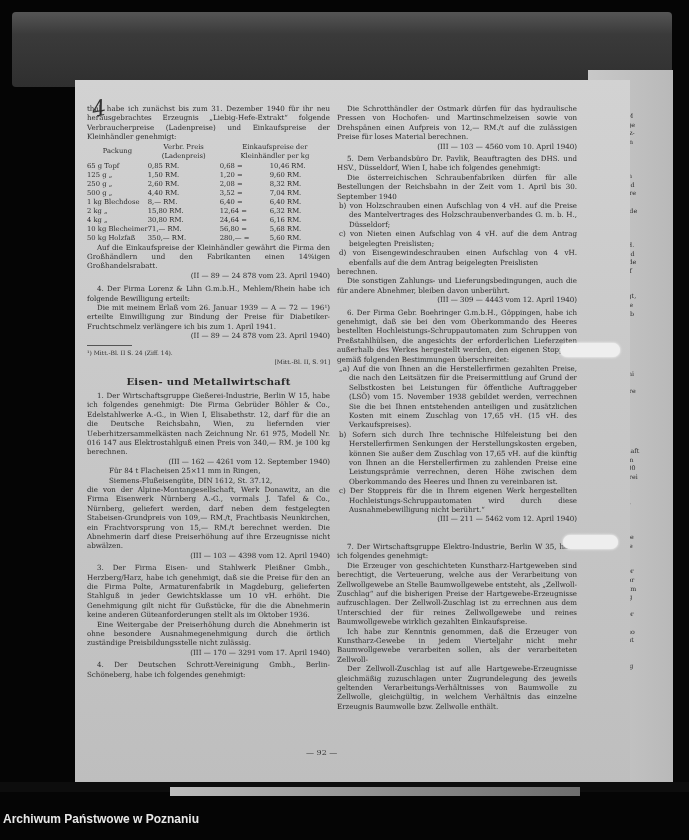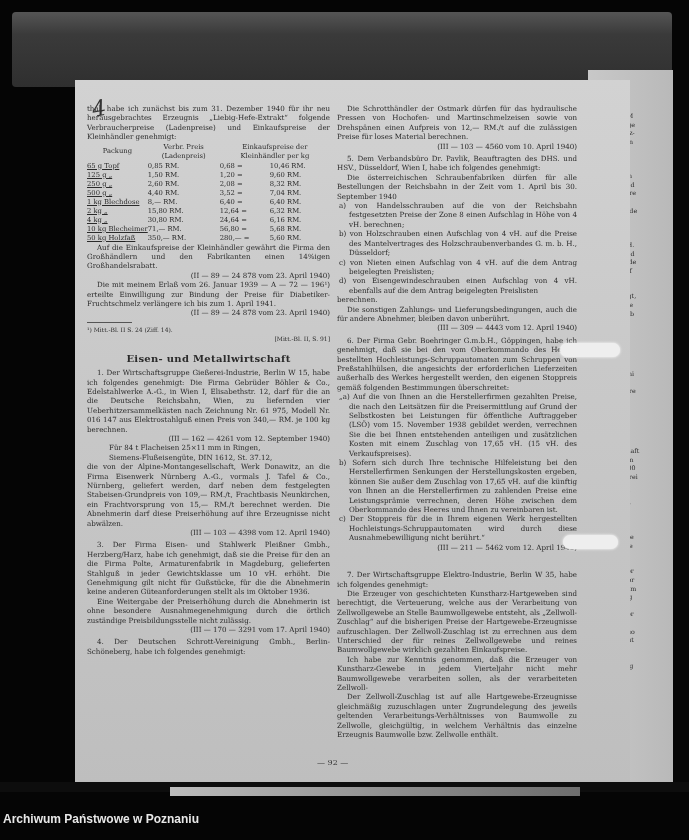--- a/index.html
+++ b/index.html
@@ -12,21 +12,21 @@
   .rightshadow { position:absolute; left:673px; top:70px; width:16px; height:715px; background:#070707; }
   .clip { position:absolute; height:14px; background:#eee; border-radius:8px; box-shadow:0 0 3px #fff; }
   .col { position:absolute; font-size:7.1px; line-height:9.4px; color:#2a2a2a; text-align:justify; }
   .col p { margin:0; }
   .col .ind { text-indent:10px; }
   .col .ref { text-align:right; }
   .col .hd { font-weight:bold; font-size:10px; text-align:center; margin:10px 0 5px; letter-spacing:0.3px; }
   .col .fn { font-size:6px; }
   table.prices { width:100%; border-collapse:collapse; font-size:6.8px; line-height:9px; }
   table.prices td { padding:0; text-align:left; white-space:nowrap; }
-  table.prices td.l { text-align:left;text-decoration:underline; }
+  table.prices td.l { text-align:left; }
   table.prices th { font-weight:normal; font-size:6.8px; text-align:center; }
   .hand { position:absolute; left:92px; top:96px; font-size:22px; color:#333; font-style:italic; font-family:"DejaVu Serif", serif; transform:rotate(-10deg); }
   .pgnum { position:absolute; left:300px; top:746px; font-size:8px; color:#333; }
   .p2text { position:absolute; left:12px; font-size:6.3px; line-height:8.6px; color:#2a2a2a; white-space:nowrap; }
   .caption { position:absolute; left:3px; top:812px; color:#e8e8e8; font-family:"Liberation Sans", sans-serif; font-size:12px; font-weight:bold; }
 </style>
 </head>
 <body>
 
 <div class="film-top"></div>
@@ -164,20 +164,21 @@
           <tr>
             <td class="l">50 kg Holzfaß</td>
             <td>350,— RM.</td>
             <td>280,— =</td>
             <td>5,60 RM.</td>
           </tr>
         </tbody>
     </table>
     <p class="ind">Auf die Einkaufspreise der Kleinhändler gewährt die Firma den Großhändlern und den Fabrikanten einen 14%igen Großhandelsrabatt.</p>
     <p class="ref">(II — 89 — 24 878 vom 23. April 1940)</p>
+    <p class="ind" style="margin-top:4px;">4. Der Firma Lorenz &amp; Lihn G.m.b.H., Mehlem/Rhein habe ich folgende Bewilligung erteilt:</p>
     <p class="ind">Die mit meinem Erlaß vom 26. Januar 1939 — A — 72 — 196¹) erteilte Einwilligung zur Bindung der Preise für Diabetiker-Fruchtschmelz verlängere ich bis zum 1. April 1941.</p>
     <p class="ref">(II — 89 — 24 878 vom 23. April 1940)</p>
     <div style="width:45px;border-top:1px solid #555;margin:4px 0 2px;"></div>
     <p class="fn">¹) Mitt.-Bl. II S. 24 (Ziff. 14).</p>
     <p class="fn ref">[Mitt.-Bl. II, S. 91]</p>
     <p class="hd">Eisen- und Metallwirtschaft</p>
     <p class="ind">1. Der Wirtschaftsgruppe Gießerei-Industrie, Berlin W 15, habe ich folgendes genehmigt: Die Firma Gebrüder Böhler &amp; Co., Edelstahlwerke A.-G., in Wien I, Elisabethstr. 12, darf für die an die Deutsche Reichsbahn, Wien, zu liefernden vier Ueberhitzersammelkästen nach Zeichnung Nr. 61 975, Modell Nr. 016 147 aus Elektrostahlguß einen Preis von 340,— RM. je 100 kg berechnen.</p>
     <p class="ref">(III — 162 — 4261 vom 12. September 1940)</p>
     <p style="padding-left:22px;">Für 84 t Flacheisen 25×11 mm in Ringen,</p>
     <p style="padding-left:22px;">Siemens-Flußeisengüte, DIN 1612, St. 37.12,</p>
@@ -188,42 +189,41 @@
     <p class="ref">(III — 170 — 3291 vom 17. April 1940)</p>
     <p class="ind" style="margin-top:3px;">4. Der Deutschen Schrott-Vereinigung Gmbh., Berlin-Schöneberg, habe ich folgendes genehmigt:</p>
   </div>
 
   <div class="col" style="left:262px; top:24px; width:240px;">
     <p class="ind">Die Schrotthändler der Ostmark dürfen für das hydraulische Pressen von Hochofen- und Martinschmelzeisen sowie von Drehspänen einen Aufpreis von 12,— RM./t auf die zulässigen Preise für loses Material berechnen.</p>
     <p class="ref">(III — 103 — 4560 vom 10. April 1940)</p>
     <p class="ind" style="margin-top:3px;">5. Dem Verbandsbüro Dr. Pavlik, Beauftragten des DHS. und HSV., Düsseldorf, Wien I, habe ich folgendes genehmigt:</p>
     <p class="ind">Die österreichischen Schraubenfabriken dürfen für alle Bestellungen der Reichsbahn in der Zeit vom 1. April bis 30. September 1940</p>
     <div id="item5-list">
-        <p style="padding-left: 12px; text-indent: -10px;">a) von Handelsschrauben auf die von der Reichsbahn festgesetzten Preise der Zone 8 einen Aufschlag in Höhe von 4 vH. berechnen;</p>
         <p style="padding-left: 12px; text-indent: -10px;">b) von Holzschrauben einen Aufschlag von 4 vH. auf die Preise des Mantelvertrages des Holzschraubenverbandes G. m. b. H., Düsseldorf;</p>
         <p style="padding-left: 12px; text-indent: -10px;">c) von Nieten einen Aufschlag von 4 vH. auf die dem Antrag beigelegten Preislisten;</p>
         <p style="padding-left: 12px; text-indent: -10px;">d) von Eisengewindeschrauben einen Aufschlag von 4 vH. ebenfalls auf die dem Antrag beigelegten Preislisten</p>
       </div>
     <p>berechnen.</p>
     <p class="ind">Die sonstigen Zahlungs- und Lieferungsbedingungen, auch die für andere Abnehmer, bleiben davon unberührt.</p>
     <p class="ref">(III — 309 — 4443 vom 12. April 1940)</p>
     <p class="ind" style="margin-top:3px;">6. Der Firma Gebr. Boehringer G.m.b.H., Göppingen, habe ich genehmigt, daß sie bei den vom Oberkommando des Heeres bestellten Hochleistungs-Schruppautomaten zum Schruppen von Preßstahlhülsen, die angesichts der erforderlichen Lieferzeiten außerhalb des Werkes hergestellt werden, den eigenen Stoppreis gemäß folgenden Bestimmungen überschreitet:</p>
     <div id="item6-list">
         <p style="padding-left: 12px; text-indent: -10px;">„a) Auf die von Ihnen an die Herstellerfirmen gezahlten Preise, die nach den Leitsätzen für die Preisermittlung auf Grund der Selbstkosten bei Leistungen für öffentliche Auftraggeber (LSÖ) vom 15. November 1938 gebildet werden, verrechnen Sie die bei Ihnen entstehenden anteiligen und zusätzlichen Kosten mit einem Zuschlag von 17,65 vH. (15 vH. des Verkaufspreises).</p>
         <p style="padding-left: 12px; text-indent: -10px;">b) Sofern sich durch Ihre technische Hilfeleistung bei den Herstellerfirmen Senkungen der Herstellungskosten ergeben, können Sie außer dem Zuschlag von 17,65 vH. auf die künftig von Ihnen an die Herstellerfirmen zu zahlenden Preise eine Leistungsprämie verrechnen, deren Höhe zwischen dem Oberkommando des Heeres und Ihnen zu vereinbaren ist.</p>
         <p style="padding-left: 12px; text-indent: -10px;">c) Der Stoppreis für die in Ihrem eigenen Werk hergestellten Hochleistungs-Schruppautomaten wird durch diese Ausnahmebewilligung nicht berührt.“</p>
       </div>
     <p class="ref">(III — 211 — 5462 vom 12. April 1940)</p>
     <p class="ind" style="margin-top:18px;">7. Der Wirtschaftsgruppe Elektro-Industrie, Berlin W 35, habe ich folgendes genehmigt:</p>
     <p class="ind">Die Erzeuger von geschichteten Kunstharz-Hartgeweben sind berechtigt, die Verteuerung, welche aus der Verarbeitung von Zellwollgewebe an Stelle Baumwollgewebe entsteht, als „Zellwoll-Zuschlag“ auf die bisherigen Preise der Hartgewebe-Erzeugnisse aufzuschlagen. Der Zellwoll-Zuschlag ist zu errechnen aus dem Unterschied der für reines Zellwollgewebe und reines Baumwollgewebe wirklich gezahlten Einkaufspreise.</p>
     <p class="ind">Ich habe zur Kenntnis genommen, daß die Erzeuger von Kunstharz-Gewebe in jedem Vierteljahr nicht mehr Baumwollgewebe verarbeiten sollen, als der verarbeiteten Zellwoll-</p>
     <p class="ind">Der Zellwoll-Zuschlag ist auf alle Hartgewebe-Erzeugnisse gleichmäßig zuzuschlagen unter Zugrundelegung des jeweils geltenden Verarbeitungs-Verhältnisses von Baumwolle zu Zellwolle, gleichgültig, in welchem Verhältnis das einzelne Erzeugnis Baumwolle bzw. Zellwolle enthält.</p>
   </div>
 
-  <div class="pgnum" style="left:242px; top:668px;margin-top:10px;">— 92 —</div>
+  <div class="pgnum" style="left:231px; top:668px;">— 92 —</div>
 </div>
 
 <div class="hand">4</div>
 
 <div class="clip" style="left:560px; top:343px; width:60px;"></div>
 <div class="clip" style="left:563px; top:535px; width:55px;"></div>
 
 <div class="film-bottom"></div>
 <div class="bottom-strip"></div>
 

